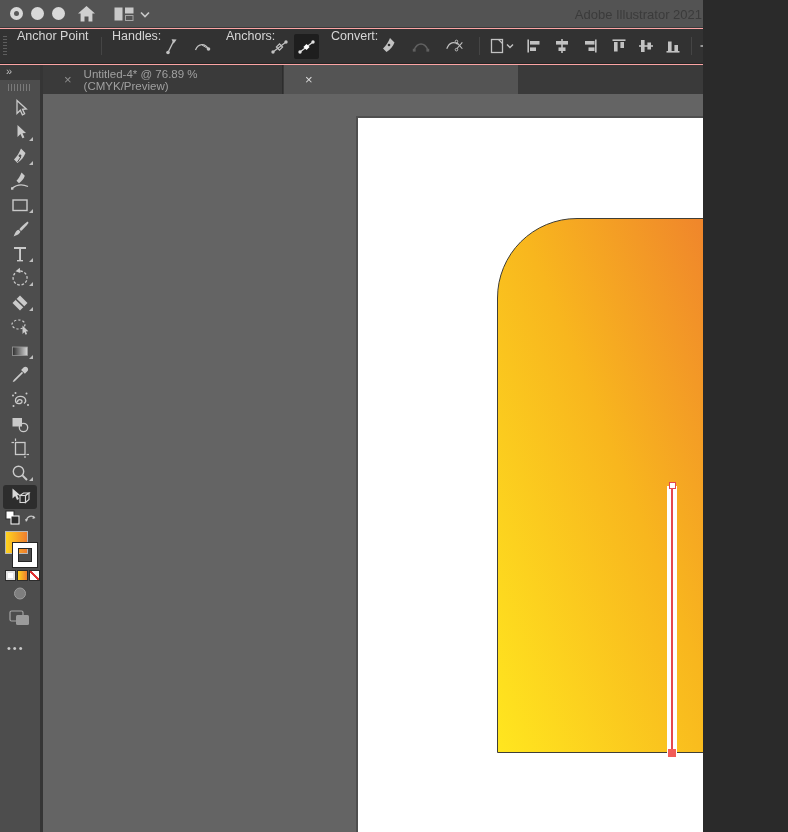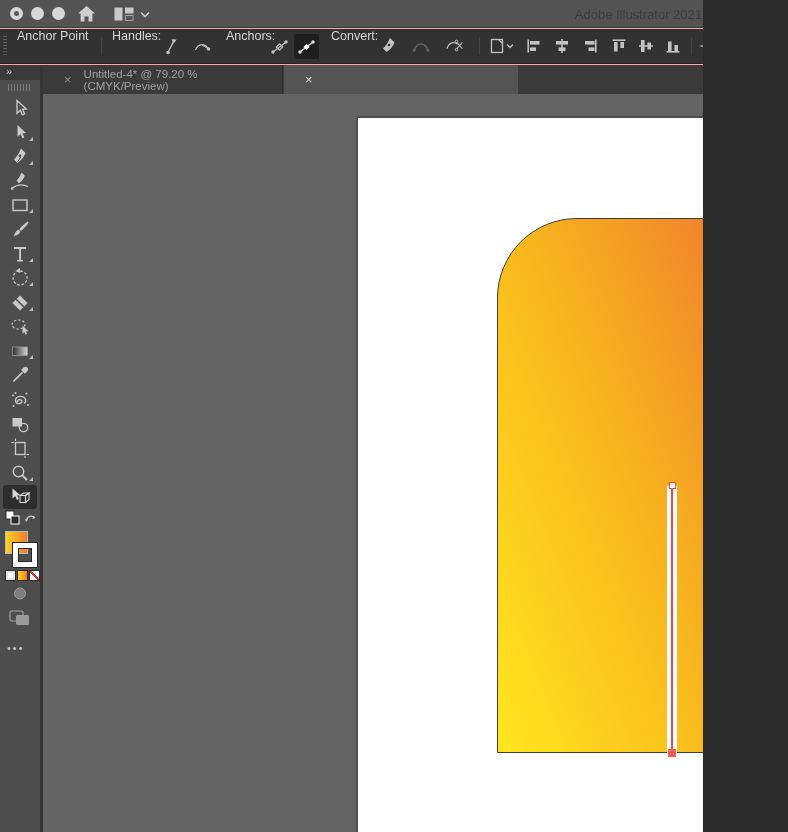--- a/index.html
+++ b/index.html
@@ -246,21 +246,21 @@
           </svg>
       </span>
       <span class="xvalue">317.5</span>
     </div>
   </div>
 
   <div class="tabbar">
     <span class="panel-expander">»</span>
     <div class="tab tab-inactive">
       <span class="tab-close">×</span>
-      <span>Untitled-4* @ 79.20 % (CMYK/Preview)</span>
+      <span>Untitled-4* @ 76.89 % (CMYK/Preview)</span>
     </div>
     <div class="tab tab-active">
       <span class="tab-close">×</span>
     </div>
   </div>
 
   <div class="panel-border"></div>
   <div class="tools-panel">
     <div class="panel-hatch"></div>
 

